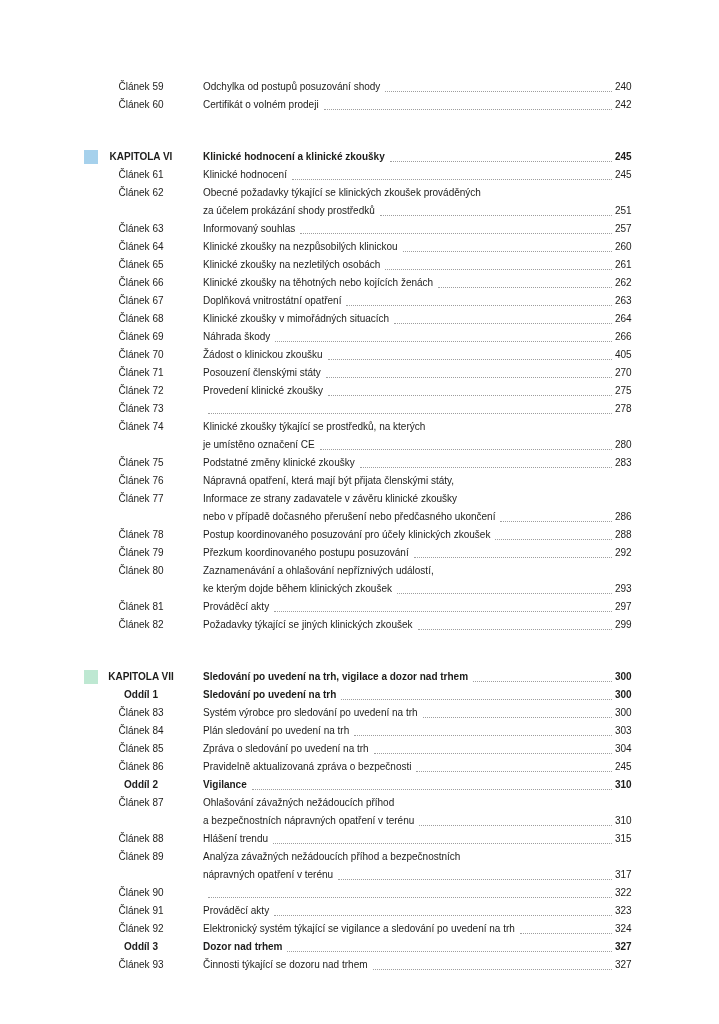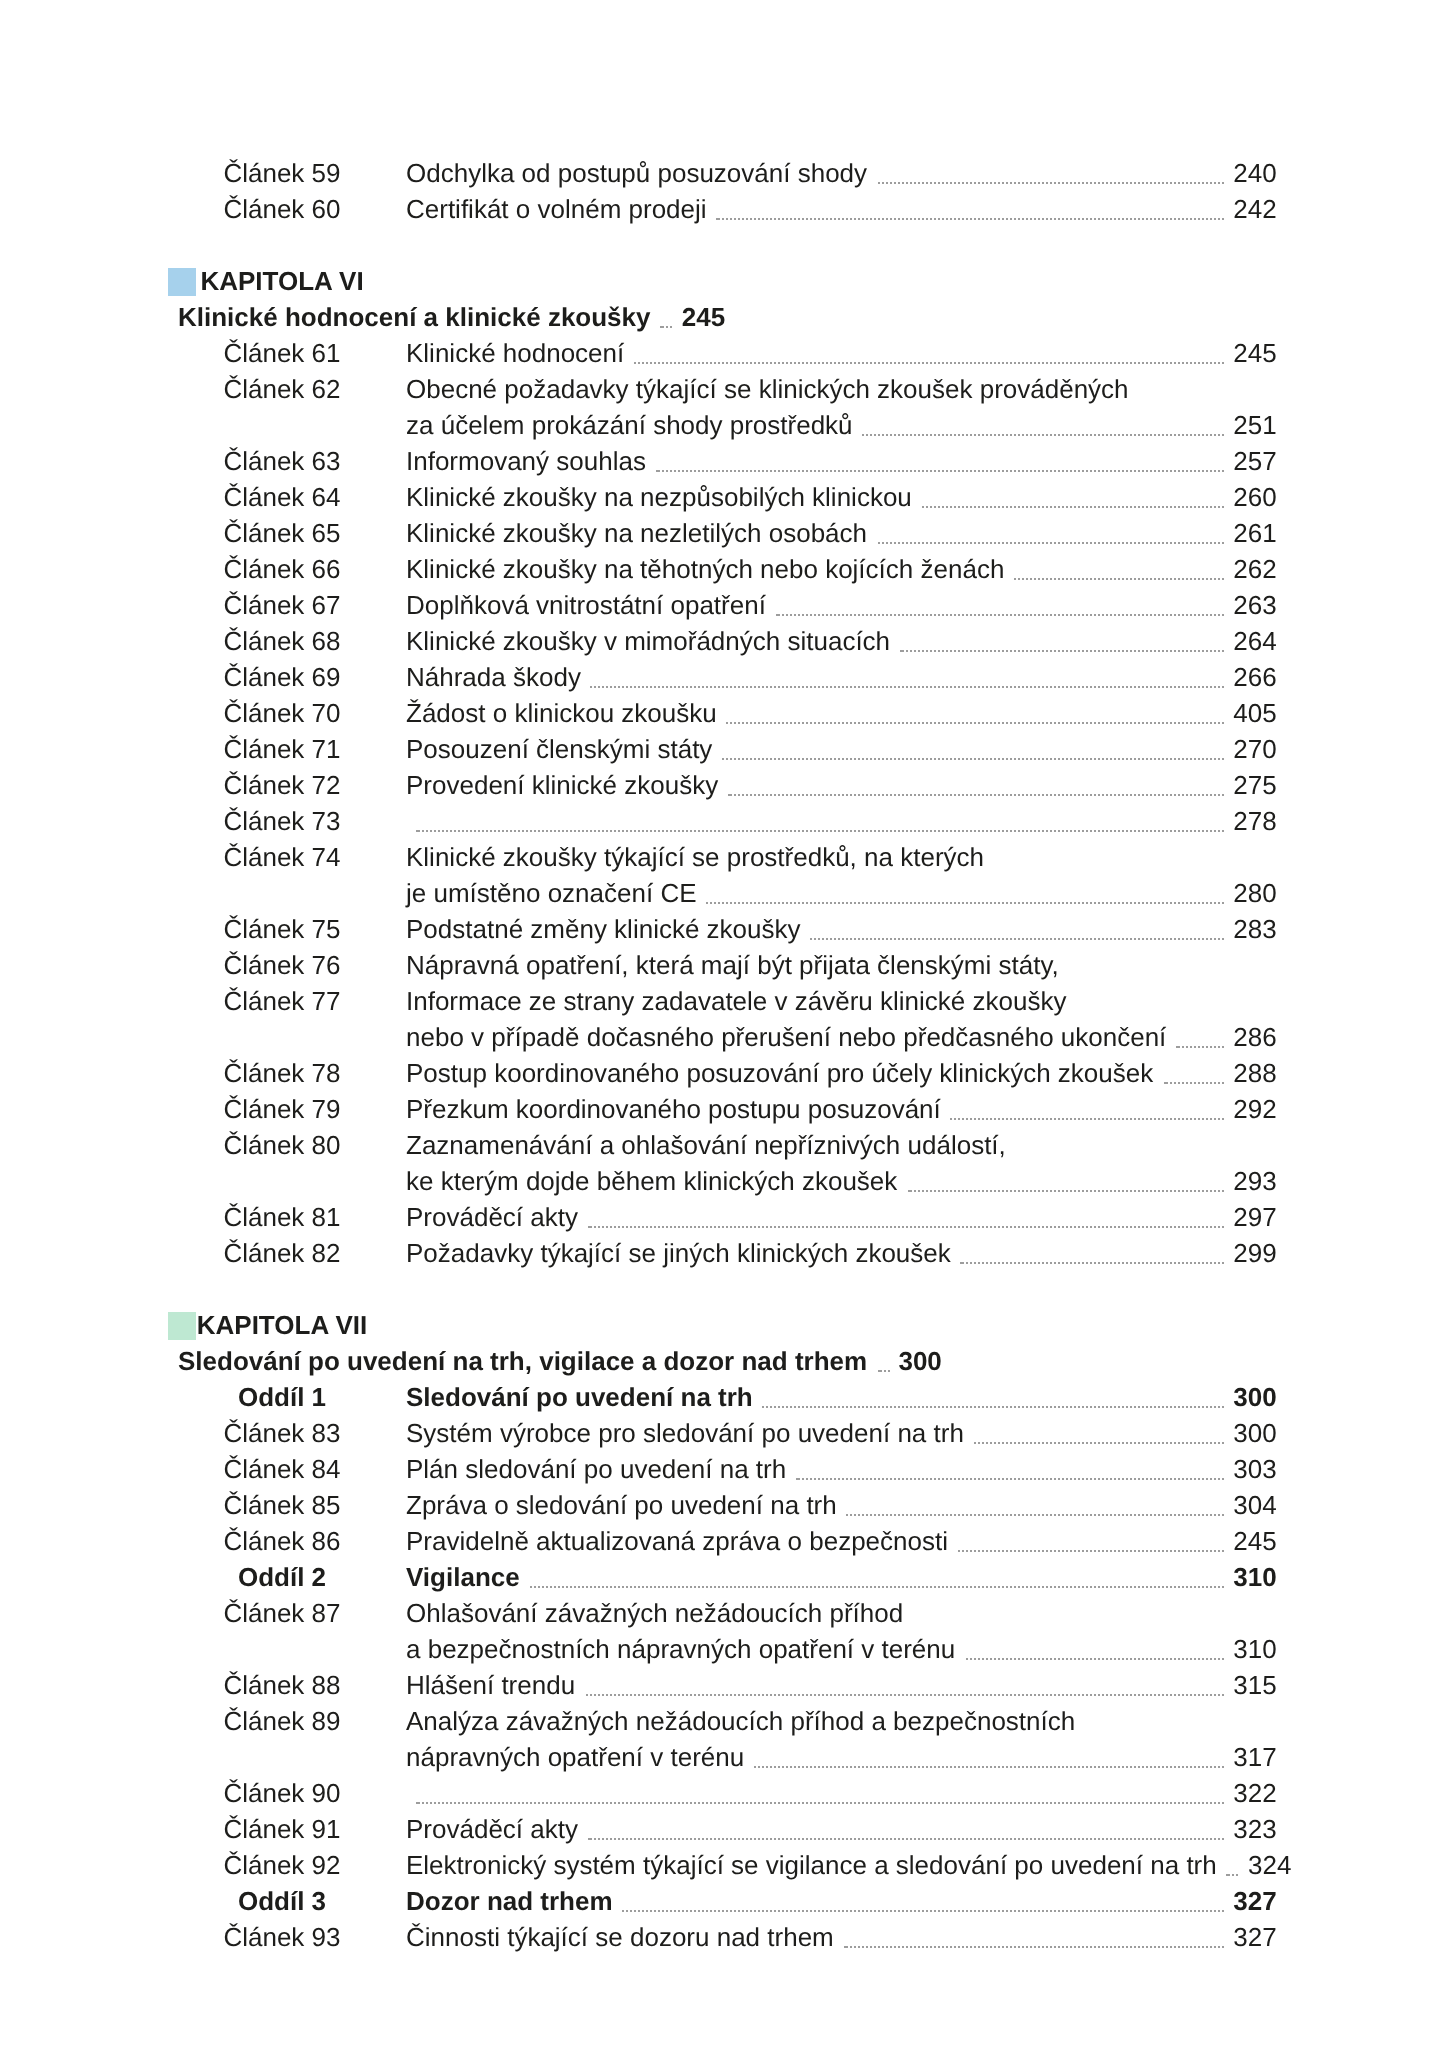--- a/index.html
+++ b/index.html
@@ -7,29 +7,29 @@
     position: relative;
     width: 719px;
     height: 1024px;
     background: #ffffff;
     overflow: hidden;
     font-family: "Liberation Sans", sans-serif;
     color: #1d1d1b;
   }
   .toc {
     padding: 78px 79px 0 84px;
-    font-size: 13px;
+    font-size: 10px;
     line-height: 18px;
   }
   .row {
     position: relative;
     display: flex;
     align-items: baseline;
   }
-  .row.gap-before { margin-top: 18px; flex-direction: column; }
+  .row.gap-before { margin-top: 34px; }
   .marker {
     position: absolute;
     left: 0;
     top: 2px;
     width: 14px;
     height: 14px;
   }
   .label {
     flex: none;
     width: 114px;
@@ -49,21 +49,21 @@
   .leader {
     flex: 1 1 6px;
     min-width: 6px;
     border-bottom: 1px dotted #9d9d9d;
     align-self: flex-end;
     margin: 0 3px 4px 5px;
   }
   .page-num {
     flex: none;
     min-width: 25px;
-    text-align: center;
+    text-align: left;
     white-space: nowrap;
   }
   .row.chapter .label,
   .row.chapter .title,
   .row.chapter .page-num,
   .row.section .label,
   .row.section .title,
   .row.section .page-num {
     font-weight: 700;
   }

